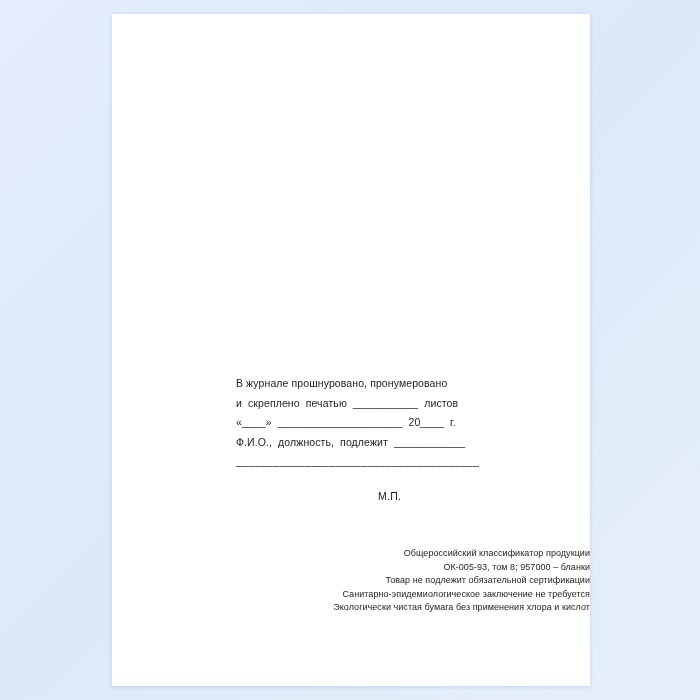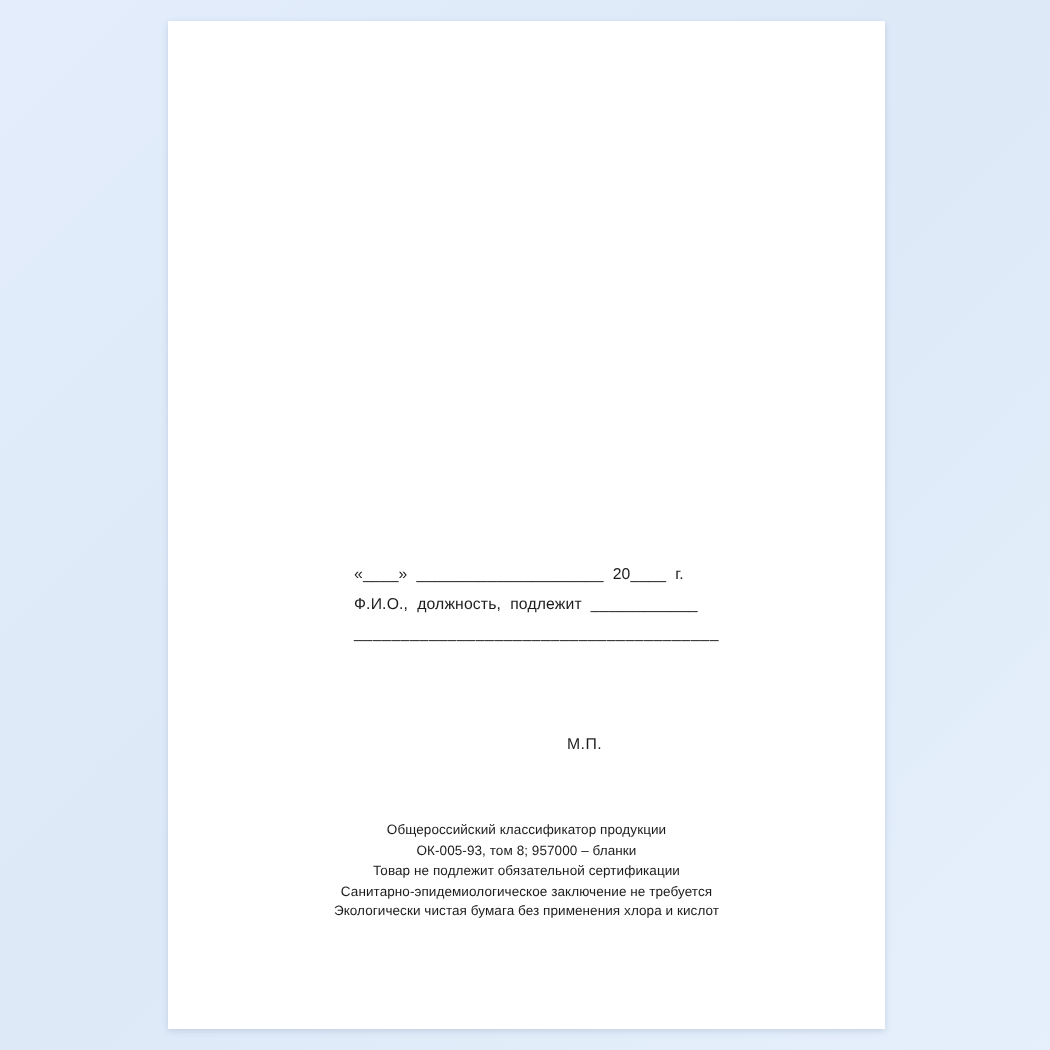--- a/index.html
+++ b/index.html
@@ -57,39 +57,41 @@
     top: 476px;
     font-size: 10.5px;
     color: #1c1c1c;
     letter-spacing: 0.3px;
   }
   .footer-block {
     position: absolute;
     left: 0;
     top: 533px;
     width: 100%;
-    text-align: center;
+    text-align: right;
     color: #1c1c1c;
     font-size: 9px;
     line-height: 13.5px;
     letter-spacing: 0.05px;
   }
   .footer-line {
     white-space: nowrap;
   }
 </style>
 </head>
 <body>
 
 <div id="stage">
 
   <div id="page">
     <div class="doc-body">
 
       <div class="stitch-block">
+        <div class="stitch-line">В журнале прошнуровано, пронумеровано</div>
+        <div class="stitch-line">и  скреплено  печатью  ___________  листов</div>
         <div class="stitch-line">«____»  _____________________  20____  г.</div>
         <div class="stitch-line">Ф.И.О.,  должность,  подлежит  ____________</div>
         <div class="stitch-line dashes">_______________________________________</div>
       </div>
 
       <div class="mp">М.П.</div>
 
       <div class="footer-block">
         <div class="footer-line">Общероссийский классификатор продукции</div>
         <div class="footer-line">ОК-005-93, том 8; 957000 – бланки</div>

